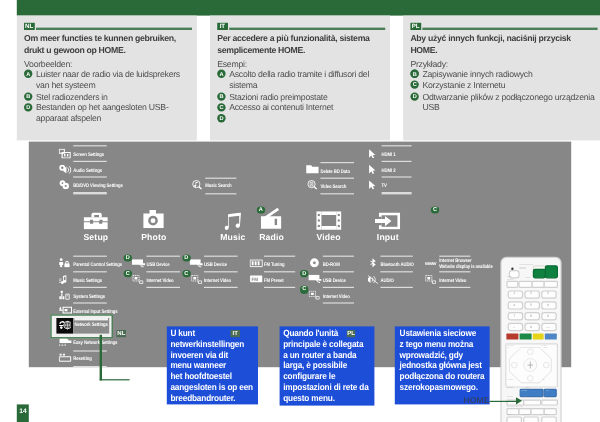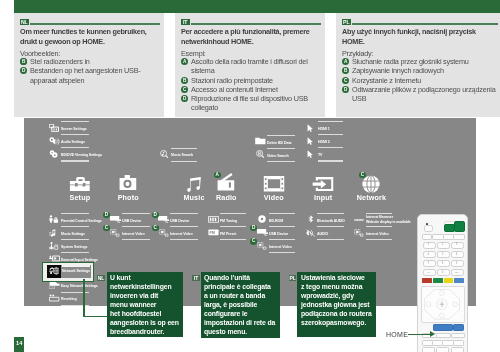--- a/index.html
+++ b/index.html
@@ -42,21 +42,21 @@
 
   .bigitem{position:absolute;width:60px;text-align:center;color:#fff;}
   .bigitem .bicon{position:relative;height:17.2px;}
   .bigitem .bicon svg{fill:#ffffff;display:block;position:absolute;left:50%;bottom:0;transform:translateX(-50%);}
   .bigitem .blabel{font-size:7.2px;line-height:7.4px;font-weight:700;letter-spacing:0.15px;}
 
   .cbadge{position:absolute;width:6.8px;height:6.8px;border-radius:50%;background:#2b6b3a;color:#fff;
      font-size:4.7px;line-height:6.9px;text-align:center;font-weight:700;}
 
   
-  .callout{position:absolute;background:#14532d;color:#ffffff;}
+  .callout{position:absolute;background:#1d4ed8;color:#ffffff;margin-left:32px;}
   .callout .ctext{position:absolute;left:3.5px;top:2.4px;right:0px;transform:scaleX(0.915);transform-origin:left top;font-size:7.5px;line-height:8.95px;font-weight:700;letter-spacing:-0.15px;white-space:nowrap;}
   .clang{position:absolute;width:7.6px;height:6.3px;background:#4b6b53;color:#ffffff;font-size:5px;
      line-height:6.4px;text-align:center;font-weight:700;}
 
   .hl-box{position:absolute;left:42px;top:262.4px;width:50.4px;height:17.3px;border:1.1px solid #2a6a38;background:#f0f0f0;}
   .hl-inner{position:absolute;left:46.9px;top:265.1px;width:14.4px;height:12.8px;background:#0a0a0a;}
   .hl-row{position:absolute;left:61.3px;top:265.1px;width:30px;height:12.8px;background:#8b8b8b;}
   .hl-rule{position:absolute;left:0.3px;top:0.4px;width:28.4px;height:1.1px;background:#f2f2f2;}
   .hl-label{position:absolute;left:0.5px;top:4.4px;font-size:4.25px;line-height:4.4px;color:#fff;font-weight:700;
      letter-spacing:-0.1px;white-space:nowrap;transform:scaleX(0.84);transform-origin:left center;}
@@ -96,68 +96,67 @@
       <div class="lpanel lp1">
         <div class="lang-head">
          <span class="lang-badge">NL</span>
          <span class="lang-rule"></span>
        </div>
        <div class="lang-lead">Om meer functies te kunnen gebruiken, drukt u gewoon op HOME.</div>
        <div class="lang-ex">Voorbeelden:</div>
        <div class="lang-list">
           <div class="lang-li">
          <span class="abadge">A</span>
+         <span>Luister naar de radio via de luidsprekers van het systeem</span>
        </div>
           <div class="lang-li">
          <span class="abadge">B</span>
          <span>Stel radiozenders in</span>
        </div>
           <div class="lang-li">
          <span class="abadge">D</span>
          <span>Bestanden op het aangesloten USB-apparaat afspelen</span>
        </div>
         </div>
       </div>
       <div class="lpanel lp2">
         <div class="lang-head">
          <span class="lang-badge">IT</span>
          <span class="lang-rule"></span>
        </div>
-       <div class="lang-lead">Per accedere a più funzionalità, premere netwerkinhoud HOME.</div>
+       <div class="lang-lead">Per accedere a più funzionalità, sistema semplicemente HOME.</div>
        <div class="lang-ex">Esempi:</div>
        <div class="lang-list">
           <div class="lang-li">
          <span class="abadge">A</span>
          <span>Ascolto della radio tramite i diffusori del sistema</span>
        </div>
           <div class="lang-li">
          <span class="abadge">B</span>
          <span>Stazioni radio preimpostate</span>
        </div>
           <div class="lang-li">
          <span class="abadge">C</span>
          <span>Accesso ai contenuti Internet</span>
        </div>
           <div class="lang-li">
          <span class="abadge">D</span>
-         <span>Riproduzione di file sul dispositivo USB collegato</span>
        </div>
         </div>
       </div>
       <div class="lpanel lp3">
         <div class="lang-head">
          <span class="lang-badge">PL</span>
          <span class="lang-rule"></span>
        </div>
        <div class="lang-lead">Aby użyć innych funkcji, naciśnij przycisk HOME.</div>
        <div class="lang-ex">Przykłady:</div>
        <div class="lang-list">
           <div class="lang-li">
          <span class="abadge">A</span>
-         <span>Słuchanie radia przez głośniki systemu</span>
        </div>
           <div class="lang-li">
          <span class="abadge">B</span>
          <span>Zapisywanie innych radiowych</span>
        </div>
           <div class="lang-li">
          <span class="abadge">C</span>
          <span>Korzystanie z Internetu</span>
        </div>
           <div class="lang-li">
@@ -226,32 +225,20 @@
       </div>
       <div class="bigitem" style="left: 269.2px; top: 59px;">
         <div class="bicon">
           <svg viewBox="0 0 21.2 14.4" width="21.2" height="14.4" style="bottom: 2.8px; margin-left: 0px;">
             <path d="M3.4 0h17.8v14.4H3.4v-3.6h2.2V3.6H3.4z"></path>
             <rect x="5.6" y="2.4" width="13.2" height="9.6" fill="#878787"></rect>
             <path d="M0 5.6h8.4V3l5.4 4.2-5.4 4.3V8.8H0z" fill="#fff"></path>
           </svg>
         </div>
         <div class="blabel">Input</div>
-      </div>
-      <div class="bigitem" style="left: 317.5px; top: 59px;">
-        <div class="bicon">
-          <svg viewBox="0 0 24 24" width="18.1" height="18.1" style="bottom: 1.4px; margin-left: -0.6px;">
-            <circle cx="12" cy="12" r="11.5"></circle>
-            <g fill="none" stroke="#878787" stroke-width="1.2">
-              <ellipse cx="12" cy="12" rx="5.4" ry="11.5"></ellipse>
-              <path d="M1.2 8h21.6M1.2 16h21.6M12 .5v23"></path>
-            </g>
-          </svg>
-        </div>
-        <div class="blabel">Network</div>
       </div>
       <div class="cbadge" style="left: 335.1px; top: 53.7px;">C</div>
       <div class="mi" style="left: 24.5px; top: 3.1px; width: 40.5px;">
         <span class="mrule top" style="width:28.5px"></span>
         <span class="micon" style="width:11px;height:8px;">
           <svg viewBox="0 0 16 13">
             <path d="M0.5 0.5h7v5.5h-7z" fill="none" stroke="#fff" stroke-width="1.4"></path>
             <path d="M4.5 5h11v7.5h-11z" fill="none" stroke="#fff" stroke-width="1.6"></path>
             <path d="M7.2 7.2h1.9v3.2H7.2z"></path>
             <path d="M11 7.2h1.9v3.2H11z"></path>

